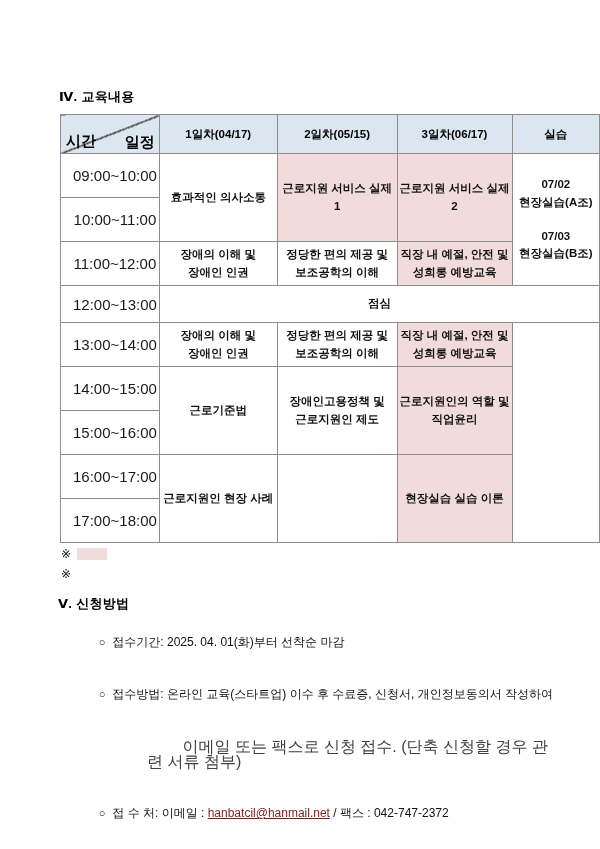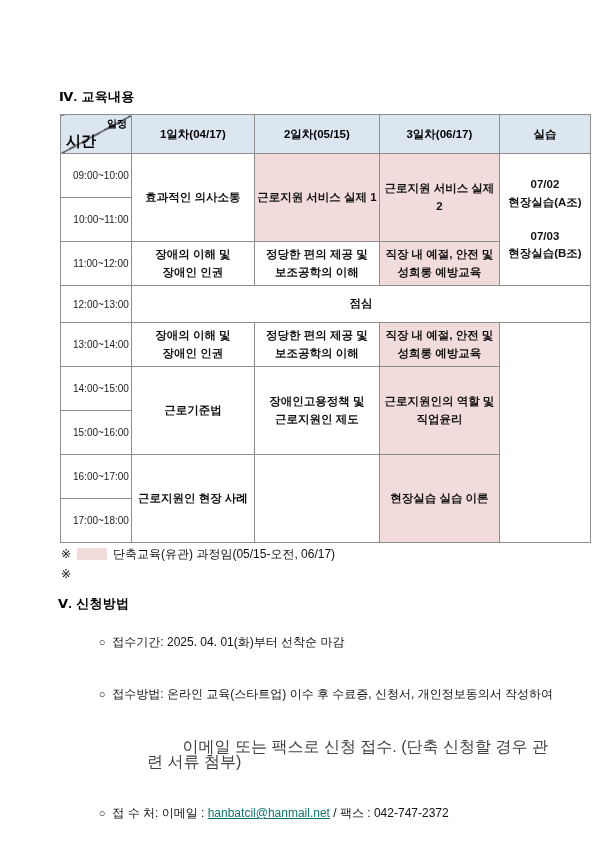--- a/index.html
+++ b/index.html
@@ -5,41 +5,41 @@
   html,body{margin:0;padding:0;background:#ffffff;}
   body{width:600px;height:849px;font-family:"Liberation Sans","DejaVu Sans",sans-serif;color:#000;}
   .page{position:relative;width:600px;height:849px;overflow:hidden;background:#fff;}
 
   .sec-title{font-weight:700;font-size:13px;letter-spacing:.3px;}
   #sec4-title{position:absolute;left:59px;top:88px;}
 
   table.sched{position:absolute;left:60px;top:114px;border-collapse:collapse;table-layout:fixed;border:1.5px solid #6f6f6f;}
   .sched td{border:1px solid #8d8d8d;text-align:center;vertical-align:middle;padding:2px;overflow:hidden;}
   .sched td.hd{background:#dce6f1;font-weight:700;font-size:11.5px;height:34px;}
-  .sched td.time{font-size:10px;height:39px;font-weight:400;color:#1a1a1a;padding-left:12px;}
+  .sched td.time{font-size:15px;height:39px;font-weight:400;color:#1a1a1a;padding-left:12px;}
   .sched td.cell{font-size:11.5px;font-weight:700;white-space:pre-line;line-height:1.5;color:#111;}
   .sched td.hl{background:#f2dcdb;}
   .sched tr.lunch-row td{height:32px;}
   .sched td.diag{position:relative;background-color:#dce6f1;
     background-image:linear-gradient(to bottom right,
       transparent calc(50% - .8px), #4a4a4a calc(50% - .8px),
       #4a4a4a calc(50% + .8px), transparent calc(50% + .8px));}
-  .diag .t1{position:absolute;top:2px;right:4px;font-weight:700;font-size:10px;}
+  .diag .t1{position:absolute;top:18px;right:4px;font-weight:700;font-size:15px;}
   .diag .t2{position:absolute;bottom:2px;left:5px;font-weight:700;font-size:15px;}
 
   #notes{position:absolute;left:61px;top:544px;font-size:12px;color:#111;}
   .note-row{display:flex;align-items:center;height:20px;white-space:pre-wrap;}
   .swatch{display:inline-block;width:30px;height:12px;background:#f2dcdb;margin:0 6px;}
 
   #sec5{position:absolute;left:58px;top:595px;width:505px;}
   .apply-list{margin-top:6px;}
   .apply-item{margin:7px 0 0 14px;line-height:15px;font-size:12px;white-space:pre-wrap;color:#111;}
   .apply-cont{margin:7px 0 0 89px;line-height:15px;font-size:16px;white-space:pre-wrap;color:#404040;}
   .bullet{font-size:11px;margin-right:7px;}
-  a.mail-link{color:#0f766e;text-decoration:underline;cursor:pointer;}
+  a.mail-link{color:#7f1d1d;text-decoration:underline;cursor:pointer;}
 </style>
 </head>
 <body>
 
 <div class="page">
 
   <div id="sec4-title" class="sec-title">Ⅳ. 교육내용</div>
 
   <table class="sched">
     <colgroup>
@@ -115,21 +115,21 @@
         <td class="cell hl" rowspan="2">현장실습 실습 이론</td>
       </tr>
       <tr>
         <td class="time">17:00~18:00</td>
       </tr>
     </tbody>
   </table>
 
   <div id="notes">
     <div class="note-row">
-      <span>※</span><span class="swatch"></span><span>단축교육(유관) 과정임(05/15-오전, 06/17)</span>
+      <span>※</span><span class="swatch"></span>
     </div>
     <div class="note-row">
       <span>※</span><span style="width:6px;display:inline-block"></span>
     </div>
   </div>
 
   <div id="sec5">
     <div class="sec-title">Ⅴ. 신청방법</div>
     <div class="apply-list">
       <div class="apply-item">

